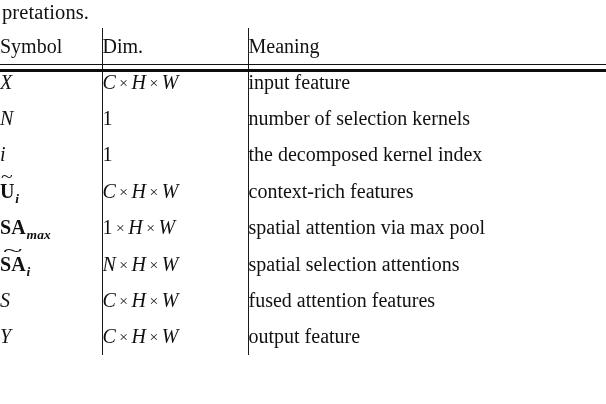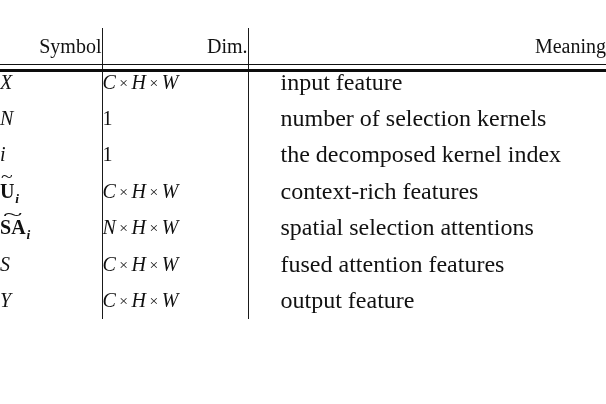--- a/index.html
+++ b/index.html
@@ -54,21 +54,21 @@
     padding: 0;
     vertical-align: middle;
     font-weight: normal;
     text-align: left;
   }
 
   
   .cell-sym  { border-right: 1.6px solid #1a1a1a; }
   .cell-dim  { border-right: 1.6px solid #1a1a1a; text-align: center; margin-left: 12px; }
 
-  thead th.cell-sym, thead th.cell-dim, thead th.cell-mean { height: 36px; text-align: right; }
+  thead th.cell-sym, thead th.cell-dim, thead th.cell-mean { height: 36px; }
   tbody td { height: 36.4px; }
 
   .pad-l   { padding-left: 4px; }
   .pad-mean{ padding-left: 8px; margin-top: 44px; }
 
   
   .rule-row td {
     padding: 0;
     height: 0;
   }
@@ -141,31 +141,31 @@
   .wtilde.wide > .acc {
     transform: translateX(-50%) scaleX(2.25);
     top: -0.60em;
   }
   .wtilde.narrow > .acc {
     transform: translateX(-50%) scaleX(1.35);
     top: -0.66em;
   }
 
   .mean-text {
-    font-size: 24px;
+    font-size: 20px;
     white-space: nowrap;
-    padding-left: 32px;
   }
   .hdr-text { font-size: 20px; }
 </style>
 </head>
 <body>
 
 <div class="page">
 
+  <div class="para-fragment">pretations.</div>
 
   <div class="tbl-wrap">
     <div class="rule-thin"></div>
     <div class="rule-thick"></div>
 
     <table class="symtab">
       <colgroup>
         <col class="c-sym">
           <col class="c-dim">
           <col class="c-mean">
@@ -201,20 +201,25 @@
             <td class="cell-sym pad-l"><span class="mi">i</span></td>
             <td class="cell-dim"><span class="num">1</span></td>
             <td class="cell-mean pad-mean"><span class="mean-text">the decomposed kernel index</span></td>
           </tr>
           <tr>
             <td class="cell-sym pad-l"><span class="mb"><span class="wtilde narrow">U<span class="acc">~</span></span><sub class="sb">i</sub></span></td>
             <td class="cell-dim"><span class="mi">C</span><span class="times">×</span><span class="mi">H</span><span class="times">×</span><span class="mi">W</span></td>
             <td class="cell-mean pad-mean"><span class="mean-text">context-rich features</span></td>
           </tr>
           <tr>
+            <td class="cell-sym pad-l"><span class="mb">SA<sub class="sb">max</sub></span></td>
+            <td class="cell-dim"><span class="num">1</span><span class="times">×</span><span class="mi">H</span><span class="times">×</span><span class="mi">W</span></td>
+            <td class="cell-mean pad-mean"><span class="mean-text">spatial attention via max pool</span></td>
+          </tr>
+          <tr>
             <td class="cell-sym pad-l"><span class="mb"><span class="wtilde wide">SA<span class="acc">~</span></span><sub class="sb">i</sub></span></td>
             <td class="cell-dim"><span class="mi">N</span><span class="times">×</span><span class="mi">H</span><span class="times">×</span><span class="mi">W</span></td>
             <td class="cell-mean pad-mean"><span class="mean-text">spatial selection attentions</span></td>
           </tr>
           <tr>
             <td class="cell-sym pad-l"><span class="mi">S</span></td>
             <td class="cell-dim"><span class="mi">C</span><span class="times">×</span><span class="mi">H</span><span class="times">×</span><span class="mi">W</span></td>
             <td class="cell-mean pad-mean"><span class="mean-text">fused attention features</span></td>
           </tr>
           <tr>

